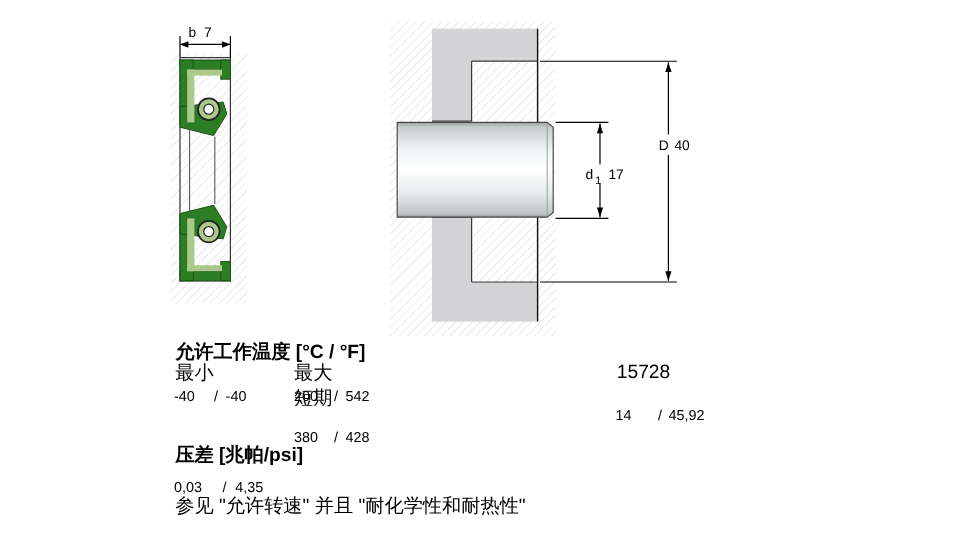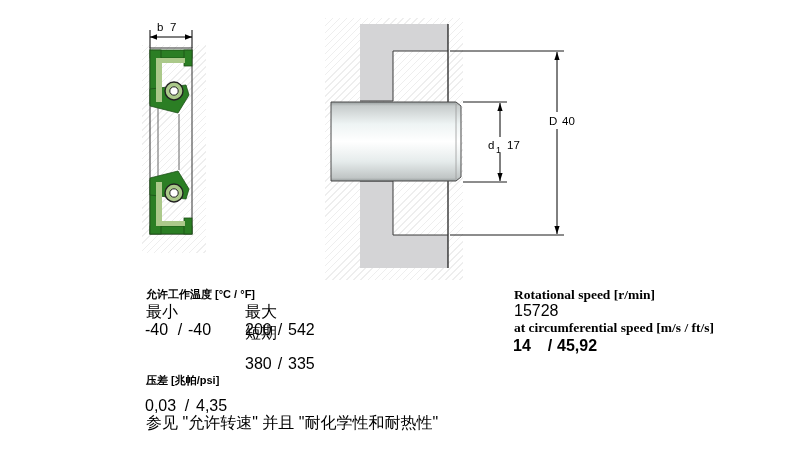--- a/index.html
+++ b/index.html
@@ -1,25 +1,25 @@
 <!DOCTYPE html>
 <html><head>
 <meta charset="utf-8">
 <style>
   html,body{margin:0;padding:0;background:#fff;}
   #screen{position:relative;width:800px;height:450px;background:#ffffff;overflow:hidden;
           font-family:"Liberation Sans",sans-serif;color:#000;}
   .abs{position:absolute;}
   .hatch{position:absolute;background:repeating-linear-gradient(135deg,rgba(90,90,90,0.10) 0px,rgba(90,90,90,0.10) 1px,transparent 1px,transparent 5px);}
   
-  .cjk-bold{font-weight:bold;font-size:11px;line-height:14px;white-space:nowrap;}
+  .cjk-bold{font-weight:bold;font-size:16px;line-height:14px;white-space:nowrap;}
   .cjk{font-size:16px;line-height:14px;white-space:nowrap;}
   .val{font-size:16px;line-height:14px;white-space:nowrap;}
   .serif-bold{font-family:"Liberation Serif",serif;font-weight:bold;font-size:13.5px;line-height:15px;white-space:nowrap;}
-  .pair span{display:inline-block;font-size:16px;}
+  .pair span{display:inline-block;font-size:12px;}
   .pair .sep{text-align:center;}
   .w27{width:27px;} .w16{width:16px;text-align:center;} .w33{width:33px;} .w18{width:18px;text-align:center;}
   .w30{width:30px;} .w14{width:14px;text-align:center;}
   svg{position:absolute;top:0;left:0;}
   svg text{font-family:"Liberation Sans",sans-serif;font-size:11.5px;fill:#000;}
   svg text.sub{font-size:9px;}
 </style>
 </head>
 <body>
 
@@ -117,30 +117,28 @@
   <div class="abs cjk" style="left:245px;top:305px;text-align:center;">最大</div>
 
   <div class="abs pair" style="left:145px;top:321px;">
     <span class="w27">-40</span><span class="w16 sep">/</span><span>-40</span>
   </div>
   <div class="abs pair" style="left:245px;top:321px;">
     <span class="w27">200</span><span class="w16 sep">/</span><span>542</span>
   </div>
   <div class="abs cjk" style="left:245px;top:326px;">短期</div>
   <div class="abs pair" style="left:245px;top:355px;">
-    <span class="w27">380</span><span class="w16 sep">/</span><span>335</span>
+    <span class="w27">380</span><span class="w16 sep">/</span><span>428</span>
   </div>
 
   <div class="abs cjk-bold" style="left:146px;top:373px;">压差 [兆帕/psi]</div>
   <div class="abs pair" style="left:145px;top:389px;margin-top:8px;">
     <span class="w33">0,03</span><span class="w18 sep">/</span><span>4,35</span>
   </div>
 
   <div class="abs cjk" style="left:146px;top:416px;">参见 "允许转速" 并且 "耐化学性和耐热性"</div>
 
-  <div class="abs serif-bold" style="left:514px;top:287px;">Rotational speed [r/min]</div>
   <div class="abs val" style="left:514px;top:304px;">15728</div>
-  <div class="abs serif-bold" style="left:514px;top:320px;">at circumferential speed [m/s / ft/s]</div>
-  <div class="abs pair" style="left:513px;top:337px;font-weight:bold;">
+  <div class="abs pair" style="left:513px;top:337px;">
     <span class="w30">14</span><span class="w14 sep">/</span><span>45,92</span>
   </div>
 
 </div>
 
 </body></html>

